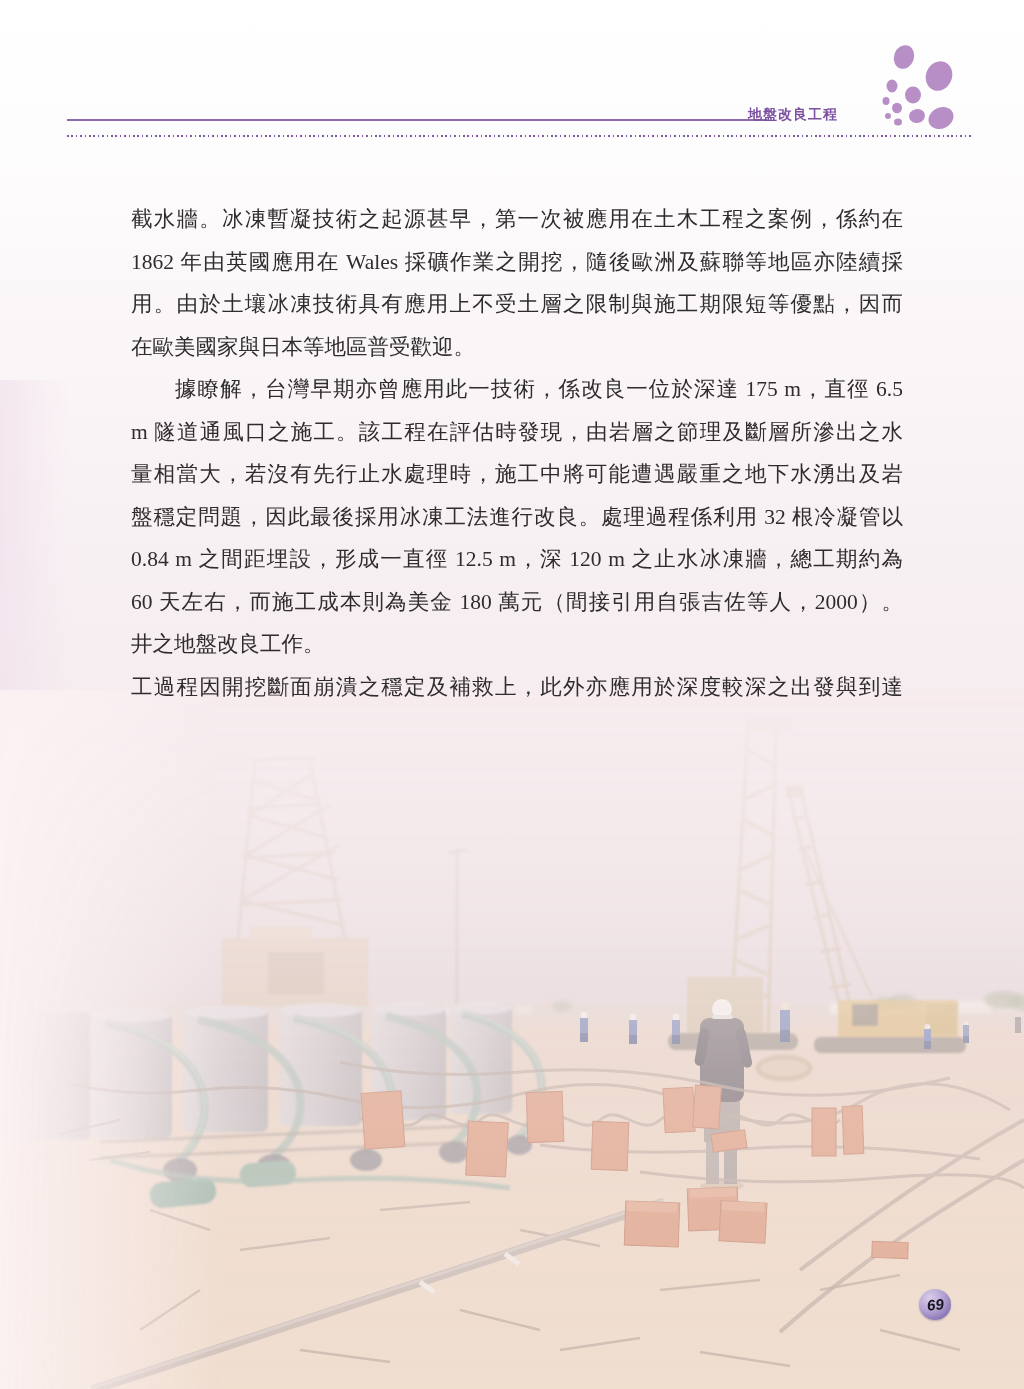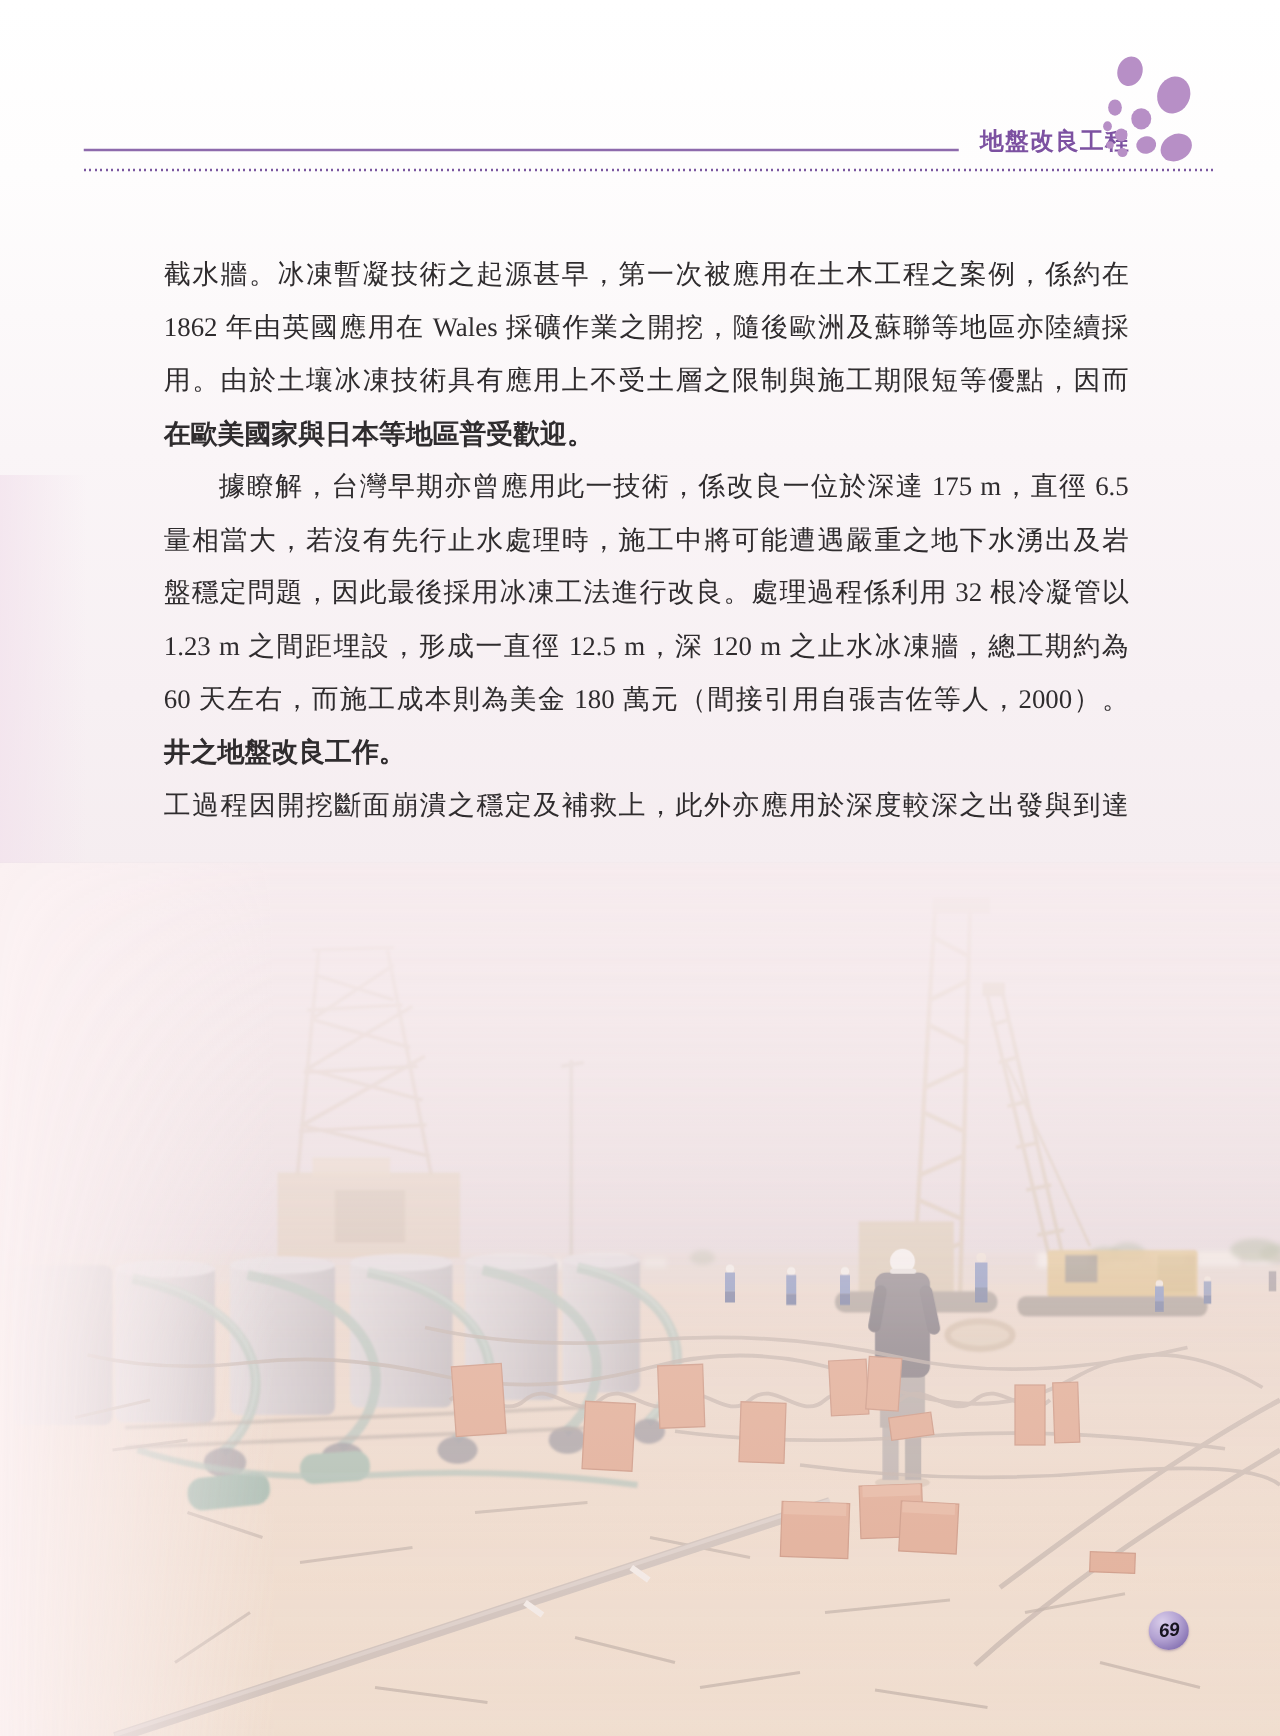--- a/index.html
+++ b/index.html
@@ -4,42 +4,42 @@
 <style>
   html,body{margin:0;padding:0;background:#e9e9e9;}
   .page{
     position:relative;width:1024px;height:1389px;margin:0 auto;overflow:hidden;
     background:linear-gradient(180deg,#ffffff 0%,#fefdfd 10%,#faf5f7 26%,#f7f0f3 40%,#f5edf0 50%,#f5ecef 100%);
     font-family:"Liberation Serif","DejaVu Serif",serif;
   }
   
   .header-rule{position:absolute;left:67px;top:119px;width:700px;height:2px;background:#8d6aac;}
   .header-title{
-    position:absolute;left:784px;top:104px;font-family:"Liberation Sans","DejaVu Sans",sans-serif;
-    font-weight:bold;font-size:19px;line-height:20px;color:#7c51a1;letter-spacing:1px;white-space:nowrap;
+    position:absolute;left:748px;top:104px;font-family:"Liberation Sans","DejaVu Sans",sans-serif;
+    font-weight:bold;font-size:14px;line-height:20px;color:#7c51a1;letter-spacing:1px;white-space:nowrap;
   }
   .header-dotted{
     position:absolute;left:67px;top:135px;width:906px;height:2.4px;
     background:repeating-linear-gradient(90deg,#7b58a0 0 1.6px,transparent 1.6px 4.4px);
   }
   .corner-dots{position:absolute;left:870px;top:30px;width:90px;height:100px;}
   .left-tint{
     position:absolute;left:0;top:380px;width:70px;height:320px;
     background:linear-gradient(90deg,rgba(242,225,236,0.7),rgba(242,225,236,0));
   }
   
   .body-text{
     position:absolute;left:131px;top:198px;width:772px;z-index:5;color:#2f2c2e;
   }
   .line{
     height:42.5px;line-height:42.5px;font-size:21.5px;
     text-align:justify;text-align-last:justify;
     overflow:hidden;white-space:nowrap;
   }
-  .line.end{text-align-last:left;font-weight:bold;}
+  .line.end{text-align-last:left;}
   .line.indent{text-indent:44px;}
   
   .photo{position:absolute;left:0;top:690px;width:1024px;height:699px;}
   
   .badge{
     position:absolute;left:919px;top:1289px;width:32px;height:31px;border-radius:50%;
     background:radial-gradient(circle at 34% 28%,#d9cdea 0%,#b3a2d2 45%,#8874b4 78%,#7a66a6 100%);
     display:flex;align-items:center;justify-content:center;z-index:6;
     box-shadow:0 1px 2px rgba(90,70,120,0.35);
   }
@@ -71,23 +71,24 @@
   </svg>
 
   <div class="left-tint"></div>
 
   <div class="body-text">
     <div class="line">截水牆。冰凍暫凝技術之起源甚早，第一次被應用在土木工程之案例，係約在</div>
     <div class="line">1862 年由英國應用在 Wales 採礦作業之開挖，隨後歐洲及蘇聯等地區亦陸續採</div>
     <div class="line">用。由於土壤冰凍技術具有應用上不受土層之限制與施工期限短等優點，因而</div>
     <div class="line end">在歐美國家與日本等地區普受歡迎。</div>
     <div class="line indent">據瞭解，台灣早期亦曾應用此一技術，係改良一位於深達 175 m，直徑 6.5</div>
+    <div class="line">m 隧道通風口之施工。該工程在評估時發現，由岩層之節理及斷層所滲出之水</div>
     <div class="line">量相當大，若沒有先行止水處理時，施工中將可能遭遇嚴重之地下水湧出及岩</div>
     <div class="line">盤穩定問題，因此最後採用冰凍工法進行改良。處理過程係利用 32 根冷凝管以</div>
-    <div class="line">1.23 m 之間距埋設，形成一直徑 12.5 m，深 120 m 之止水冰凍牆，總工期約為</div>
+    <div class="line">0.84 m 之間距埋設，形成一直徑 12.5 m，深 120 m 之止水冰凍牆，總工期約為</div>
     <div class="line">60 天左右，而施工成本則為美金 180 萬元（間接引用自張吉佐等人，2000）。</div>
     <div class="line end">井之地盤改良工作。</div>
     <div class="line">工過程因開挖斷面崩潰之穩定及補救上，此外亦應用於深度較深之出發與到達</div>
   </div>
 
   <svg class="photo" viewBox="0 0 1024 699">
     <defs>
       <linearGradient id="skyG" x1="0" y1="0" x2="0" y2="1">
         <stop offset="0" stop-color="#ece1e5"></stop>
           <stop offset="1" stop-color="#ddd0d5"></stop>

